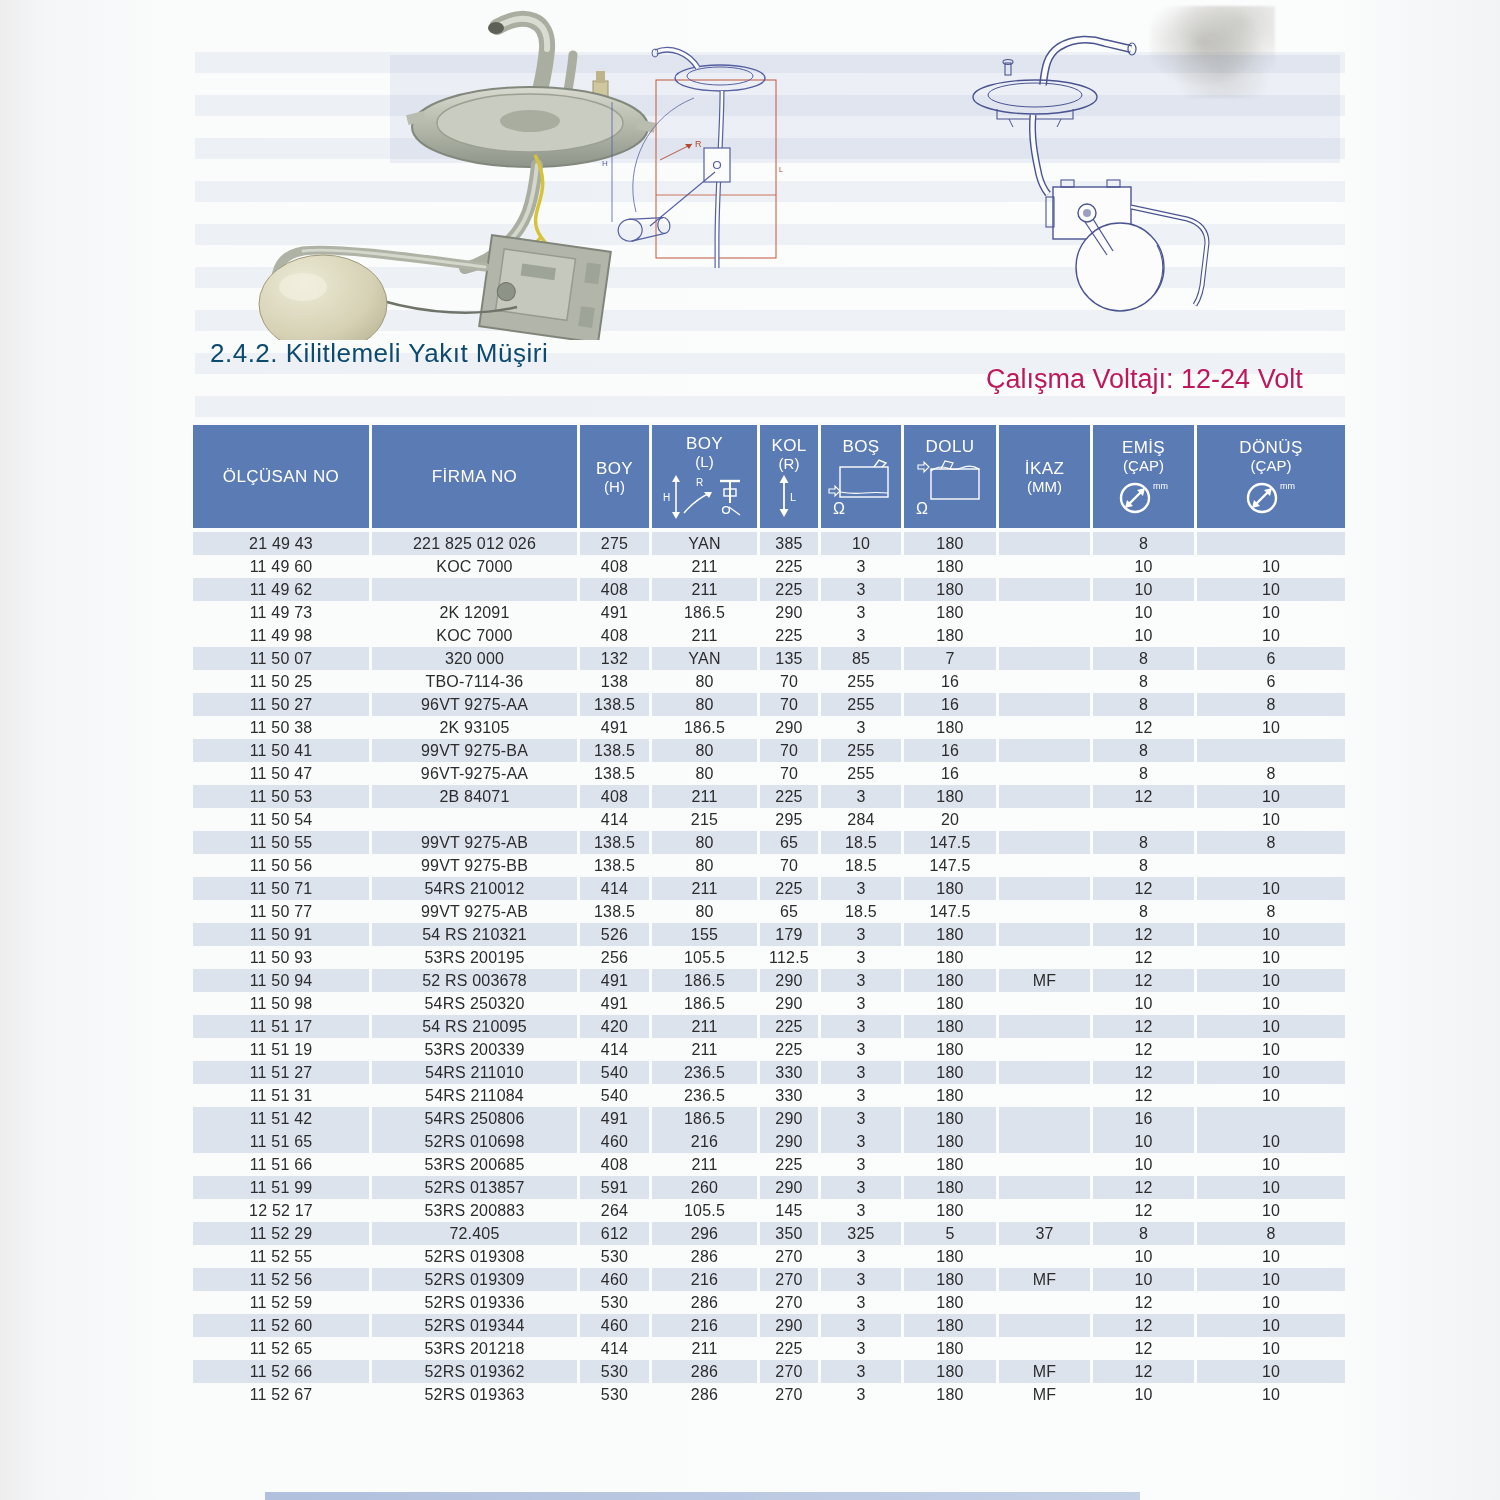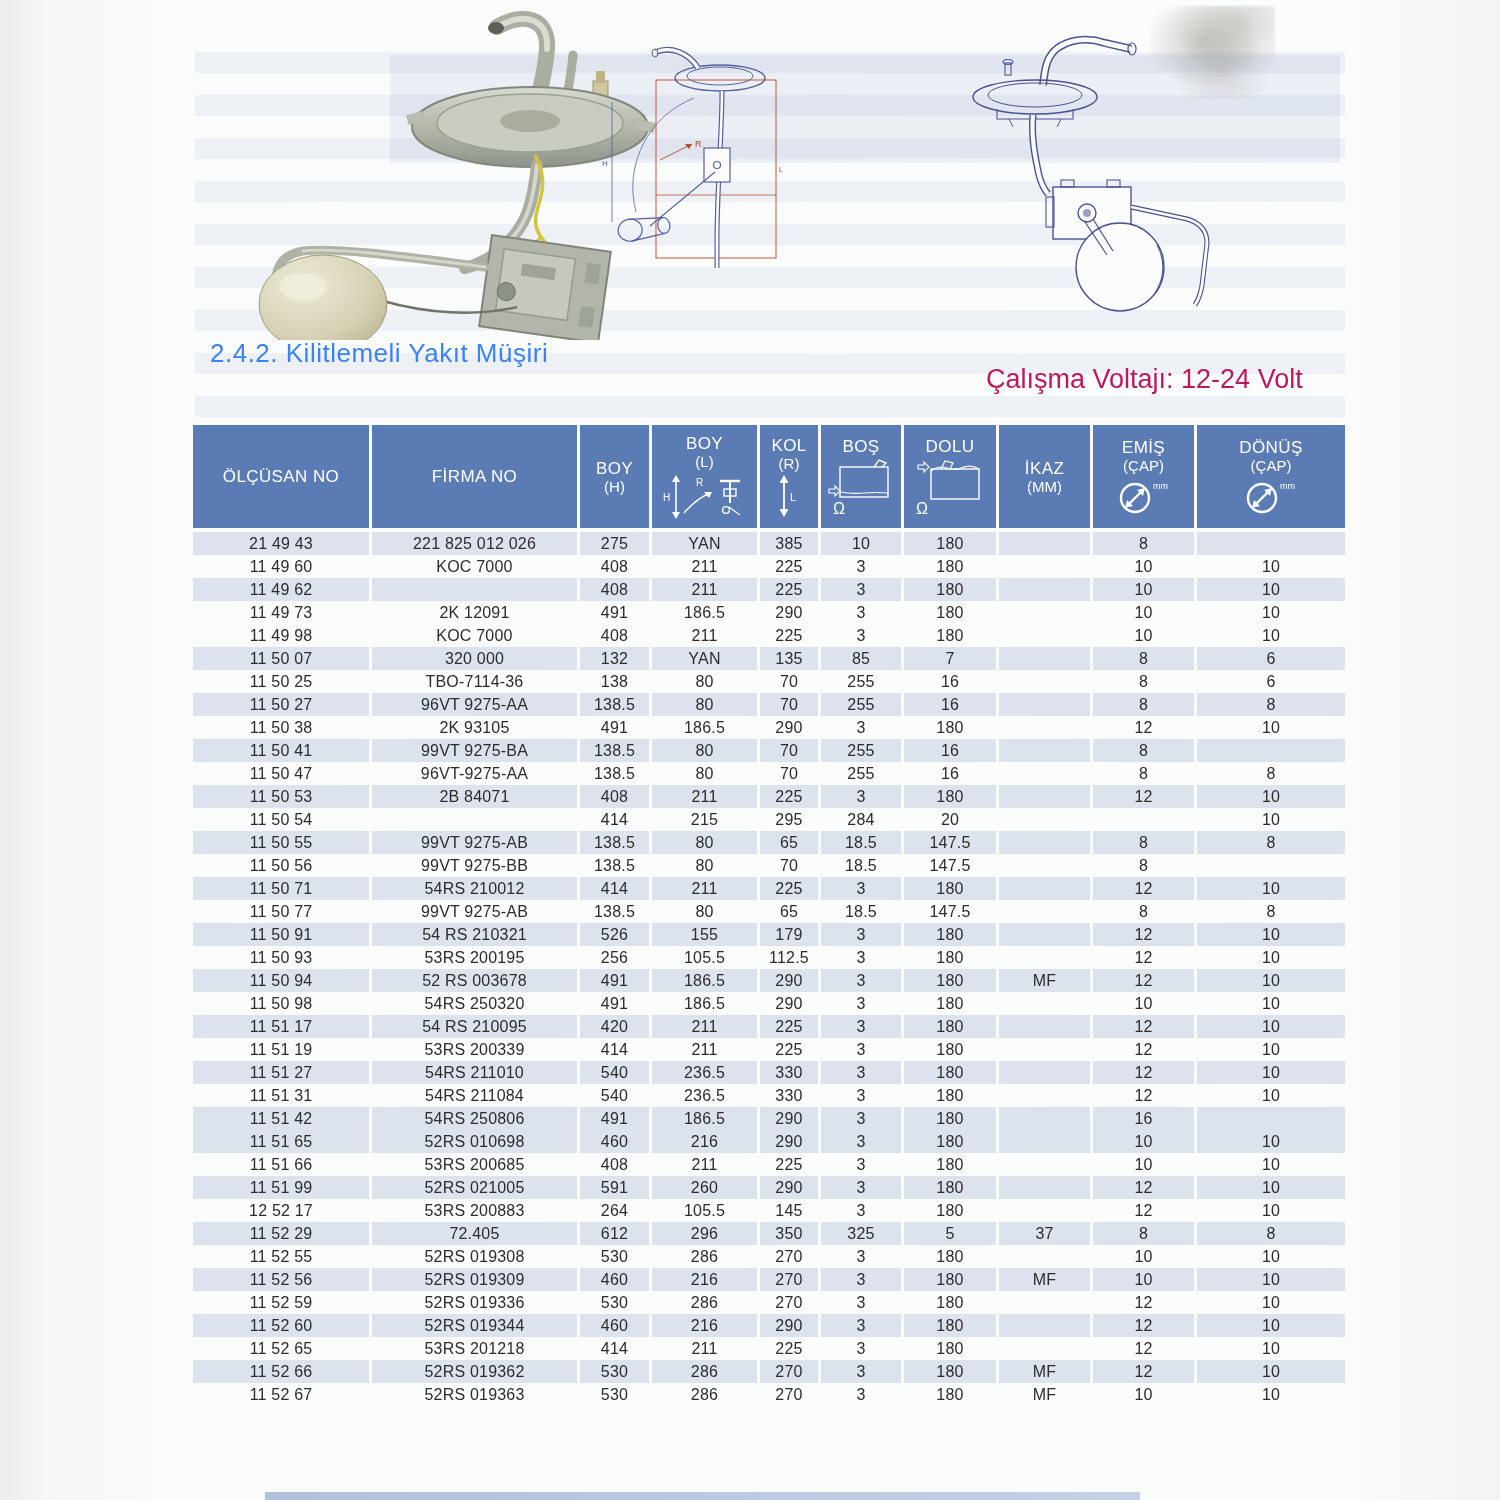--- a/index.html
+++ b/index.html
@@ -18,21 +18,21 @@
       radial-gradient(ellipse at 72% 18%,rgba(118,115,104,0.28),rgba(118,115,104,0) 52%),
       radial-gradient(ellipse at 58% 72%,rgba(118,115,104,0.20),rgba(118,115,104,0) 48%);}
   .next-page-band{position:absolute;left:265px;top:1492px;width:875px;height:8px;
     background:linear-gradient(90deg,rgba(116,143,196,0.55),rgba(116,143,196,0.40));}
   
   .fig{position:absolute;}
   .fig-photo{left:185px;top:5px;}
   .fig-mid{left:598px;top:40px;}
   .fig-right{left:935px;top:15px;}
   
-  .section-title{position:absolute;left:210px;top:338px;font-size:26px;color:#3b82f6;letter-spacing:0.5px;}
+  .section-title{position:absolute;left:210px;top:338px;font-size:26px;color:#0c4a6e;letter-spacing:0.5px;}
   .voltage-note{position:absolute;left:986px;top:364px;font-size:27px;color:#be185d;}
   
   table.spec{position:absolute;left:190px;top:425px;border-collapse:separate;border-spacing:3px 0;table-layout:fixed;}
   table.spec th{
     background:#5b7bb4;color:#fff;height:103px;padding:0;vertical-align:middle;text-align:center;
     font-weight:400;border-bottom:4px solid #fafbfb;}
   .hwrap{display:flex;flex-direction:column;align-items:center;justify-content:center;gap:1px;height:100%;}
   .h-label{font-size:17px;letter-spacing:0.4px;line-height:19px;}
   .h-sub{font-size:15px;line-height:16px;}
   .h-icon{display:block;margin:2px auto 0 auto;}
@@ -623,21 +623,21 @@
         <td>211</td>
         <td>225</td>
         <td>3</td>
         <td>180</td>
         <td></td>
         <td>10</td>
         <td>10</td>
       </tr>
       <tr class="stripe">
         <td>11 51 99</td>
-        <td>52RS 021005</td>
+        <td>52RS 013857</td>
         <td>591</td>
         <td>260</td>
         <td>290</td>
         <td>3</td>
         <td>180</td>
         <td></td>
         <td>12</td>
         <td>10</td>
       </tr>
       <tr>

